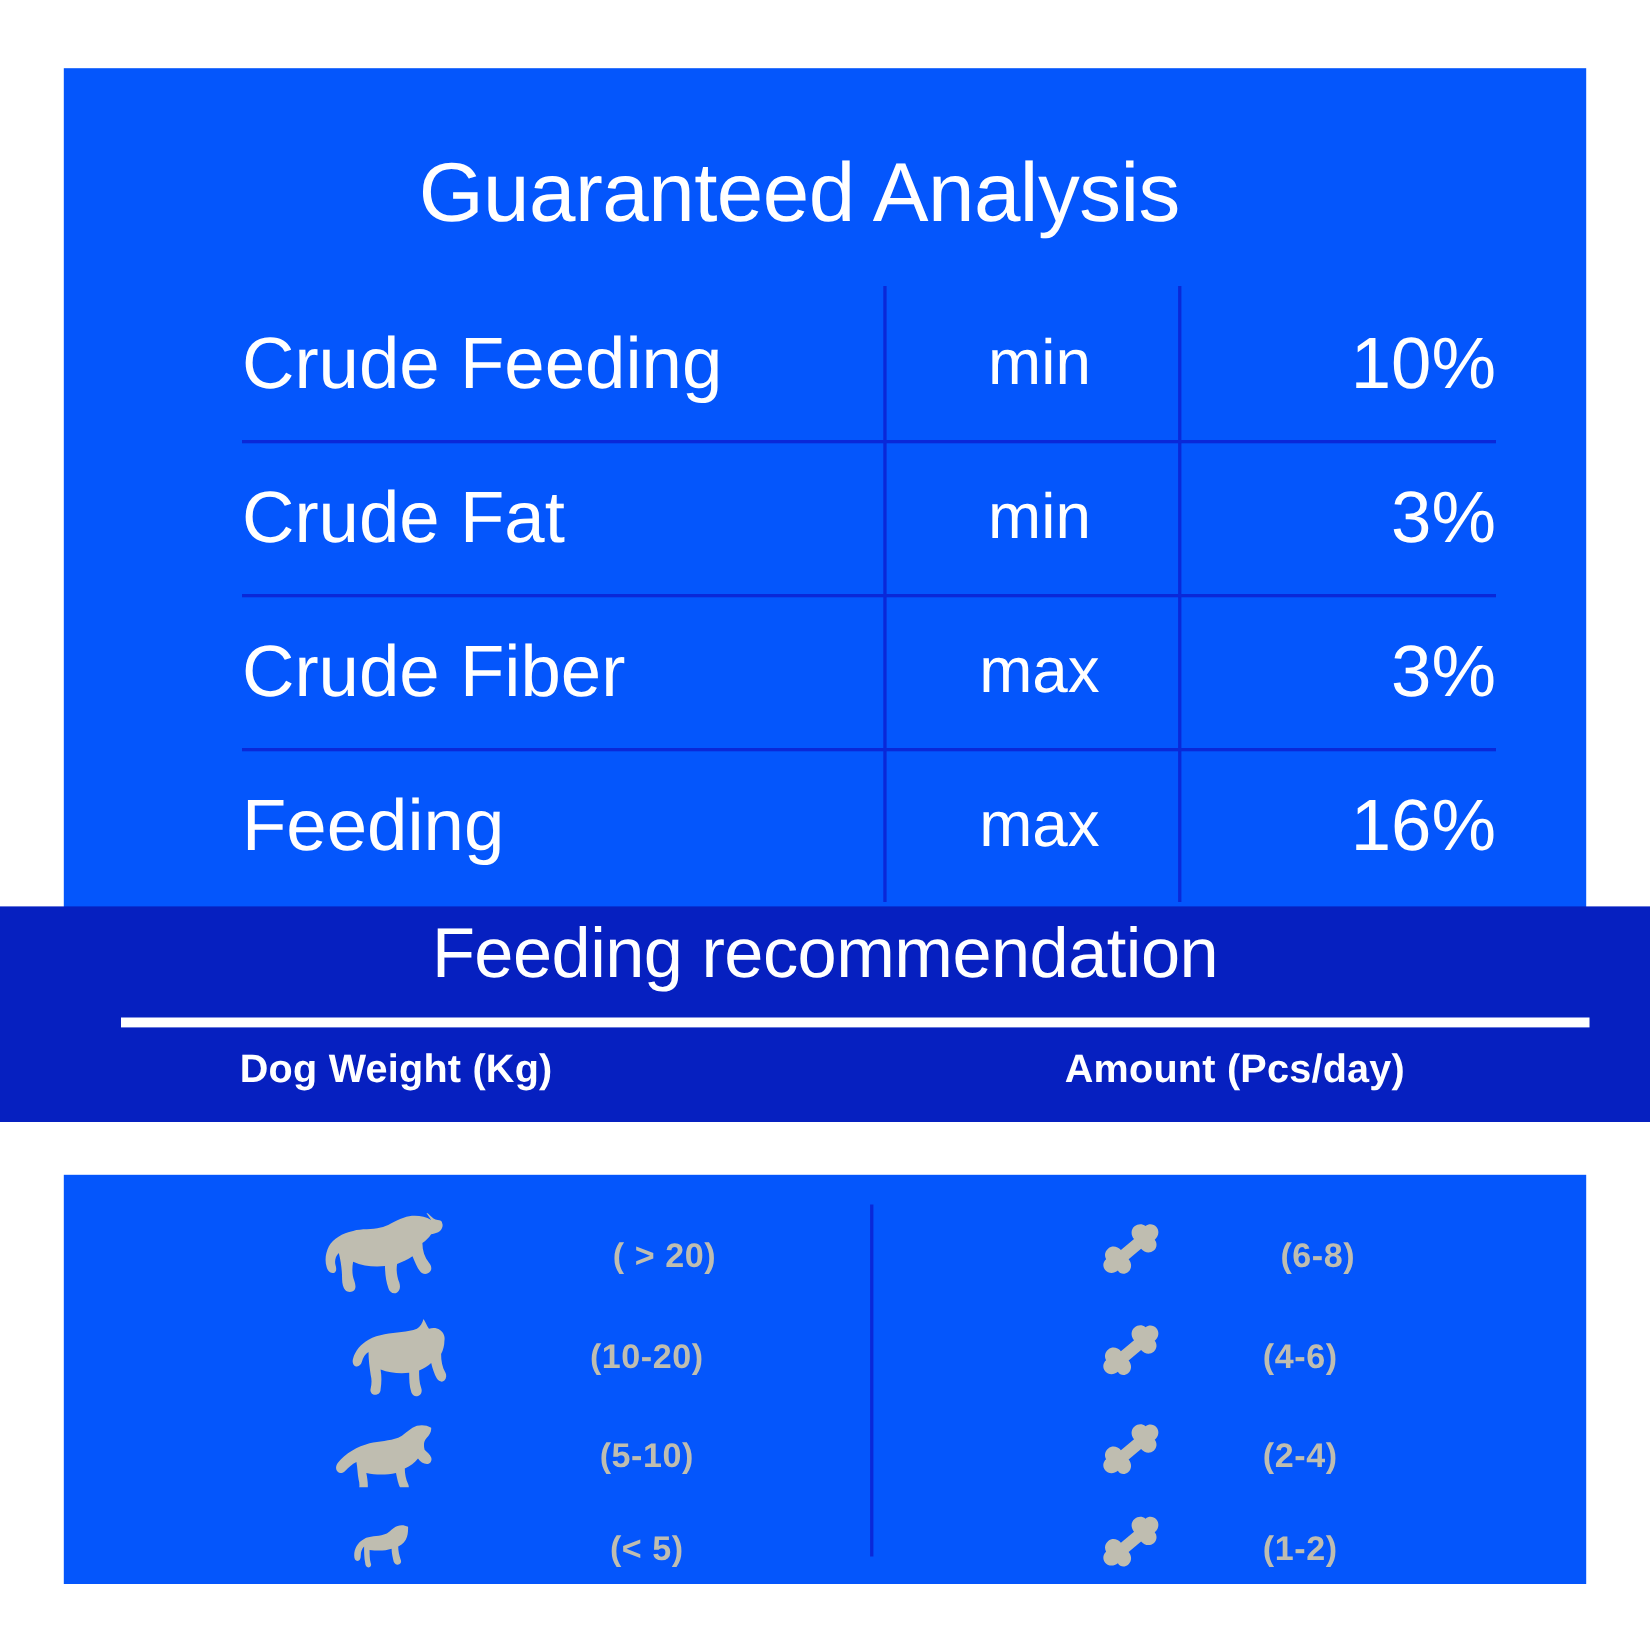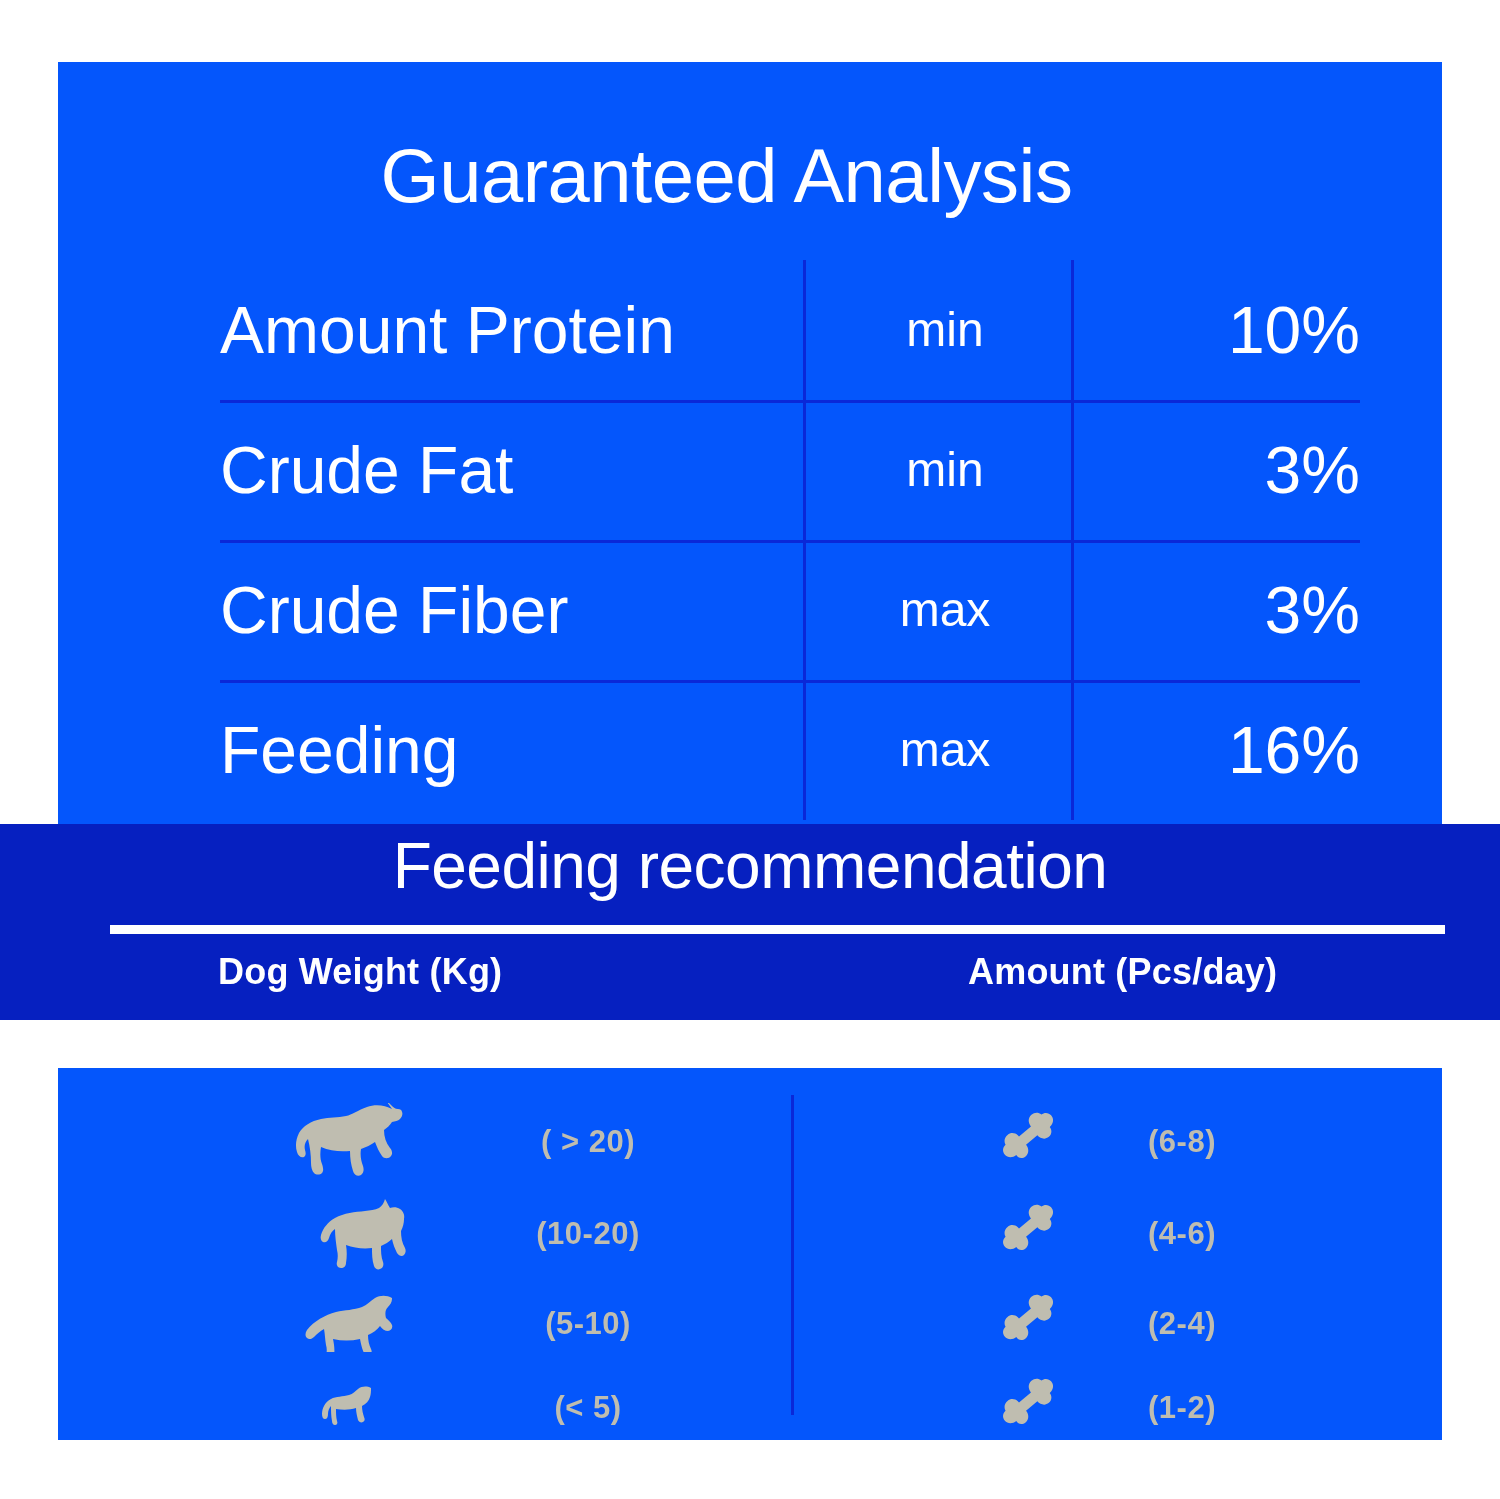--- a/index.html
+++ b/index.html
@@ -67,21 +67,21 @@
   .ga-cell-lim {
     position: absolute;
     left: 600px;
     top: 0;
     width: 250px;
     height: 140px;
     display: flex;
     align-items: center;
     justify-content: center;
     color: #ffffff;
-    font-size: 48px;
+    font-size: 58px;
     font-weight: 300;
     line-height: 1;
   }
   .ga-cell-val {
     position: absolute;
     left: 870px;
     top: 0;
     width: 270px;
     height: 140px;
     display: flex;
@@ -186,21 +186,21 @@
   #feed-col-right { left: 860px;  width: 430px; }
 
   .feed-row {
     position: absolute;
     left: 0;
     width: 100%;
     height: 86px;
     display: flex;
     align-items: center;
   }
-  .feed-row.r0 { top: 30px;  }
+  .feed-row.r0 { top: 30px; gap: 16px;  }
   .feed-row.r1 { top: 122px; }
   .feed-row.r2 { top: 212px; }
   .feed-row.r3 { top: 296px; }
 
   .icon-slot {
     width: 230px;
     height: 86px;
     display: flex;
     align-items: center;
     justify-content: center;
@@ -230,21 +230,21 @@
   <div id="ga-table">
 
     <div class="ga-vrule" style="left:583px;"></div>
     <div class="ga-vrule" style="left:851px;"></div>
 
     <div class="ga-hrule" style="top:140px;"></div>
     <div class="ga-hrule" style="top:280px;"></div>
     <div class="ga-hrule" style="top:420px;"></div>
 
     <div class="ga-row">
-      <div class="ga-cell-name">Amount Protein</div>
+      <div class="ga-cell-name">Crude Feeding</div>
       <div class="ga-cell-lim">min</div>
       <div class="ga-cell-val">10%</div>
     </div>
 
     <div class="ga-row">
       <div class="ga-cell-name">Crude Fat</div>
       <div class="ga-cell-lim">min</div>
       <div class="ga-cell-val">3%</div>
     </div>
 

